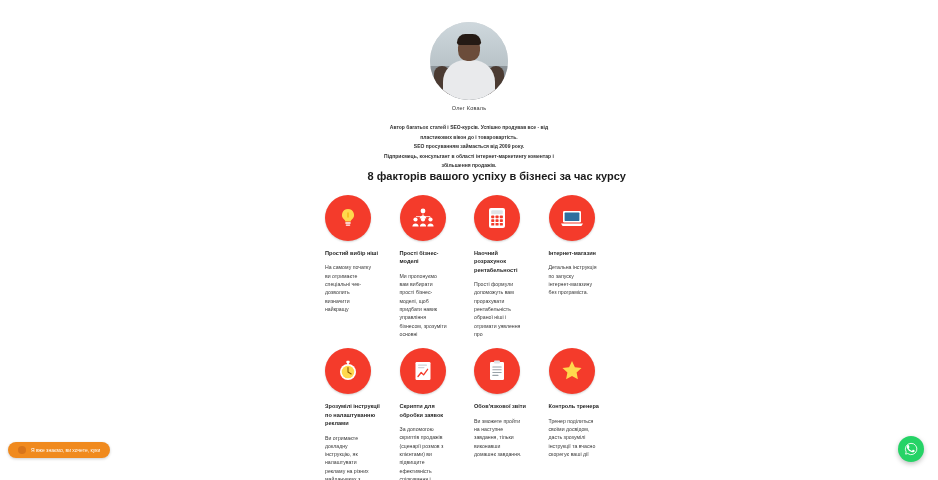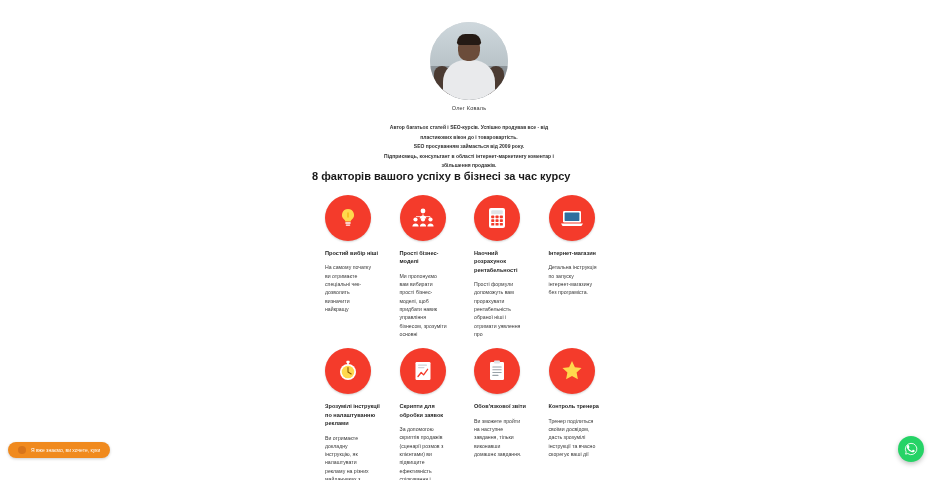--- a/index.html
+++ b/index.html
@@ -107,21 +107,21 @@
     line-height: 1.9;
     color: #2f2f2f;
     font-weight: bold;
   }
   .bio span { display: block; }
   
   .headline {
     position: absolute;
     left: 0; right: 0;
     top: 170px;
-    text-align: left;
+    text-align: right;
     font-size: 11px;
     font-weight: bold;
     color: #1a1a1a;
   }
   
   .grid {
     position: absolute;
     left: 13px;
     top: 195px;
     width: 290px;

